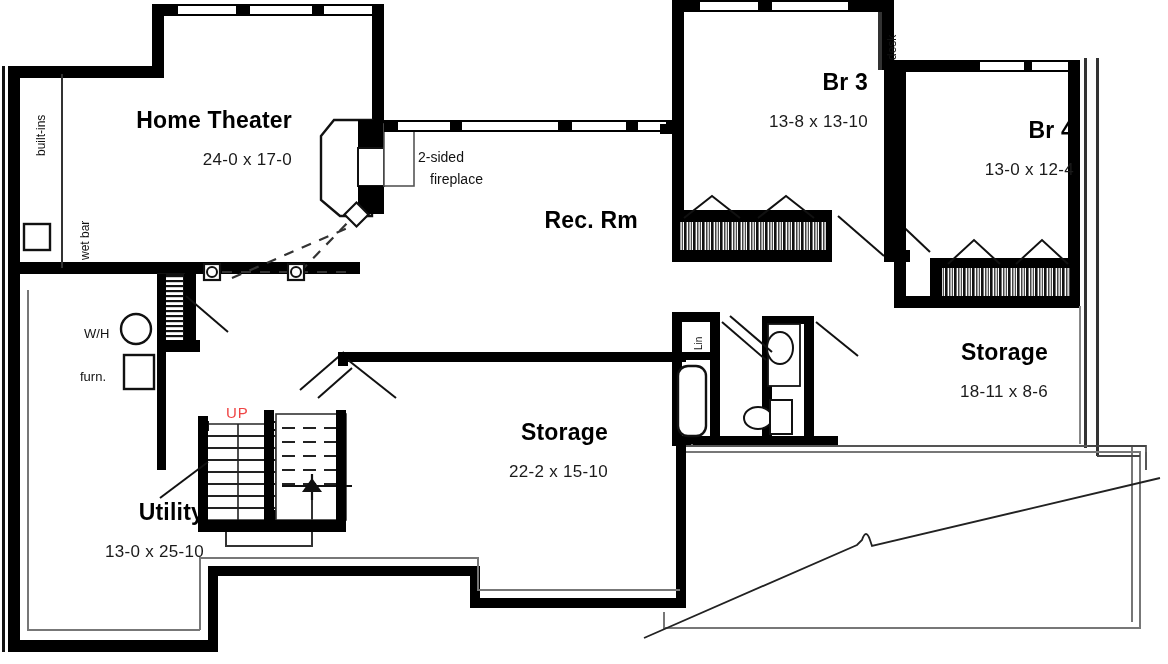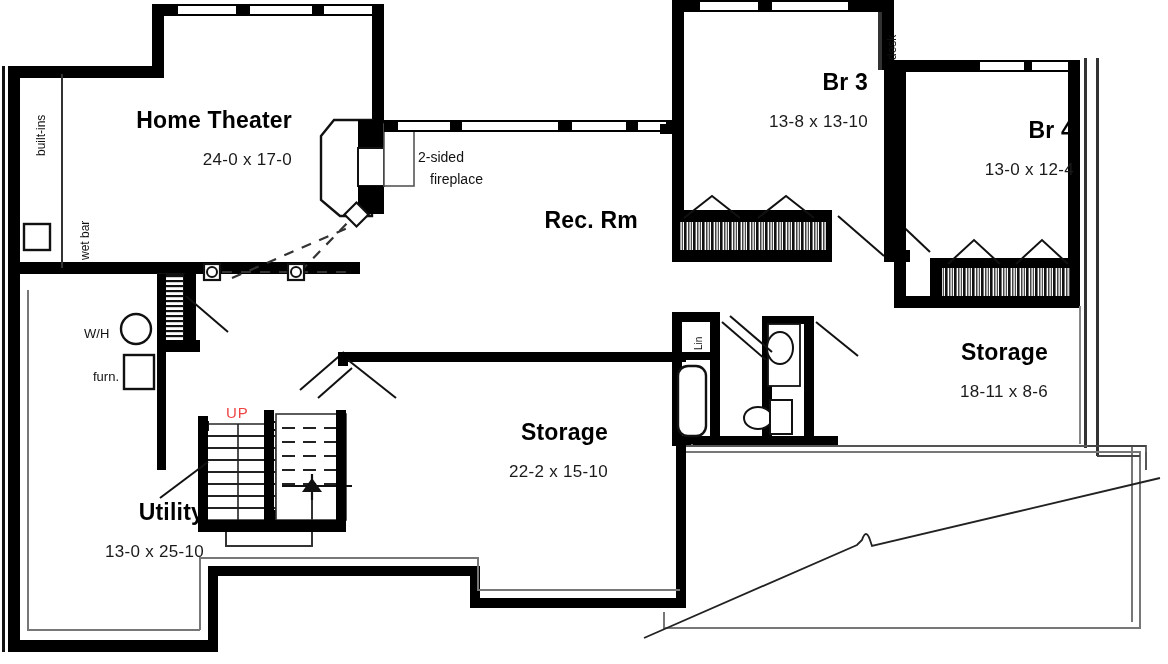--- a/index.html
+++ b/index.html
@@ -383,17 +383,17 @@
 
   <div class="note-label" style="left:418px; top:148px;">2-sided</div>
   <div class="note-label" style="left:418px; top:170px;margin-left:12px;">fireplace</div>
 
   <div class="vert-label" style="left:885px; top:60px;">desk</div>
 
   <div class="tiny-label" style="left:693px; top:350px;">Lin</div>
 
   <div class="small-label" style="left:84px; top:321px;">W/H</div>
 
-  <div class="small-label" style="left:93px; top:364px;">furn.</div>
+  <div class="small-label" style="left:80px; top:364px;">furn.</div>
 
   <div class="up-label" style="left:226px; top:404px;">UP</div>
 
 </div>
 
 </body></html>

